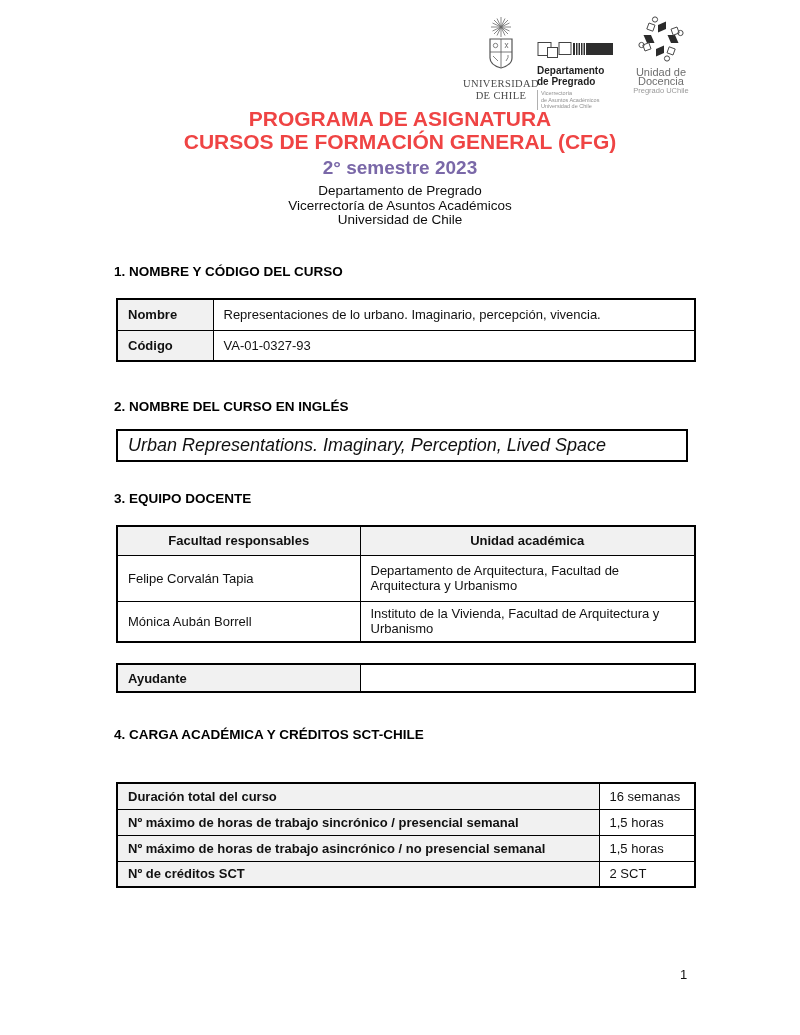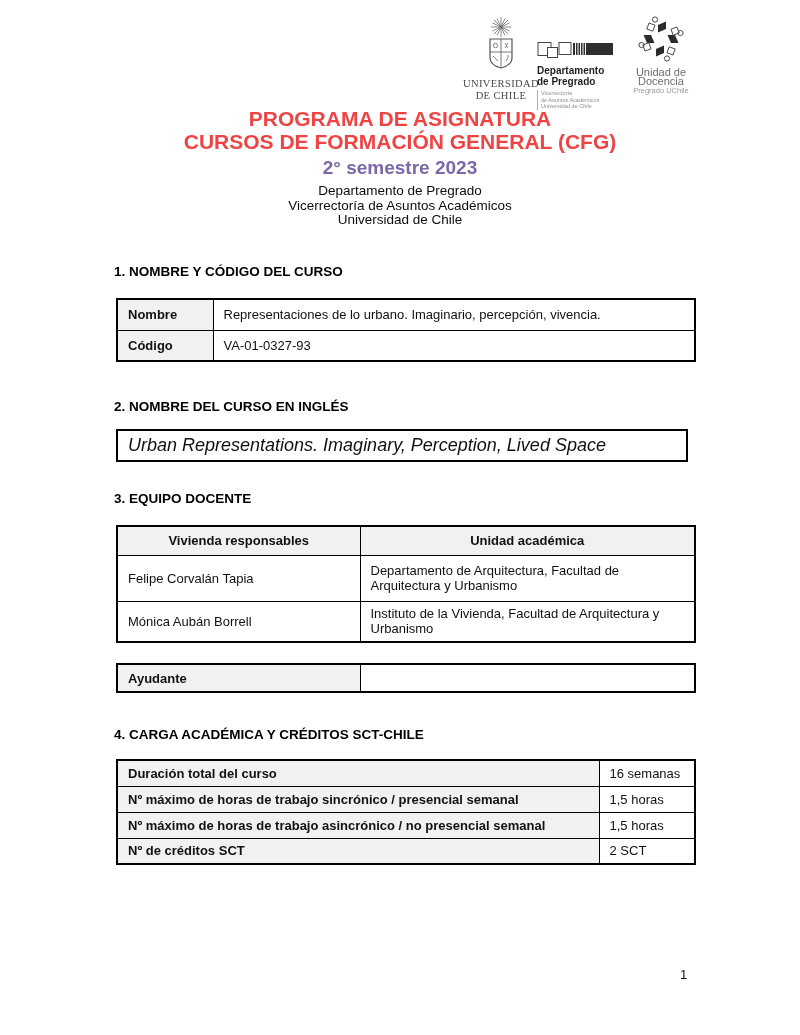--- a/index.html
+++ b/index.html
@@ -157,21 +157,21 @@
   </div>
 
   <div class="sec-heading" style="top:491px;">3. EQUIPO DOCENTE</div>
   <table class="doc" style="top:525px;">
     <colgroup>
         <col style="width:243px">
         <col>
       </colgroup>
     <tbody>
         <tr style="height:29px">
-      <td class="hdr">Vivienda responsables</td>
+      <td class="hdr">Facultad responsables</td>
       <td class="hdr">Unidad académica</td>
     </tr>
     <tr style="height:46px">
       <td>Felipe Corvalán Tapia</td>
       <td>Departamento de Arquitectura, Facultad de Arquitectura y Urbanismo</td>
     </tr>
     <tr style="height:41px">
       <td>Mónica Aubán Borrell</td>
       <td>Instituto de la Vivienda, Facultad de Arquitectura y Urbanismo</td>
     </tr>
@@ -184,21 +184,21 @@
       </colgroup>
     <tbody>
         <tr style="height:28px">
       <td class="lab">Ayudante</td>
       <td></td>
     </tr>
   </tbody>
     </table>
 
   <div class="sec-heading" style="top:727px;">4. CARGA ACADÉMICA Y CRÉDITOS SCT-CHILE</div>
-  <table class="doc" style="top:759px;">
+  <table class="doc" style="top:782px;">
     <colgroup>
         <col style="width:482px">
         <col>
       </colgroup>
     <tbody>
         <tr style="height:26px">
       <td class="lab">Duración total del curso</td>
       <td>16 semanas</td>
     </tr>
     <tr style="height:26px">

